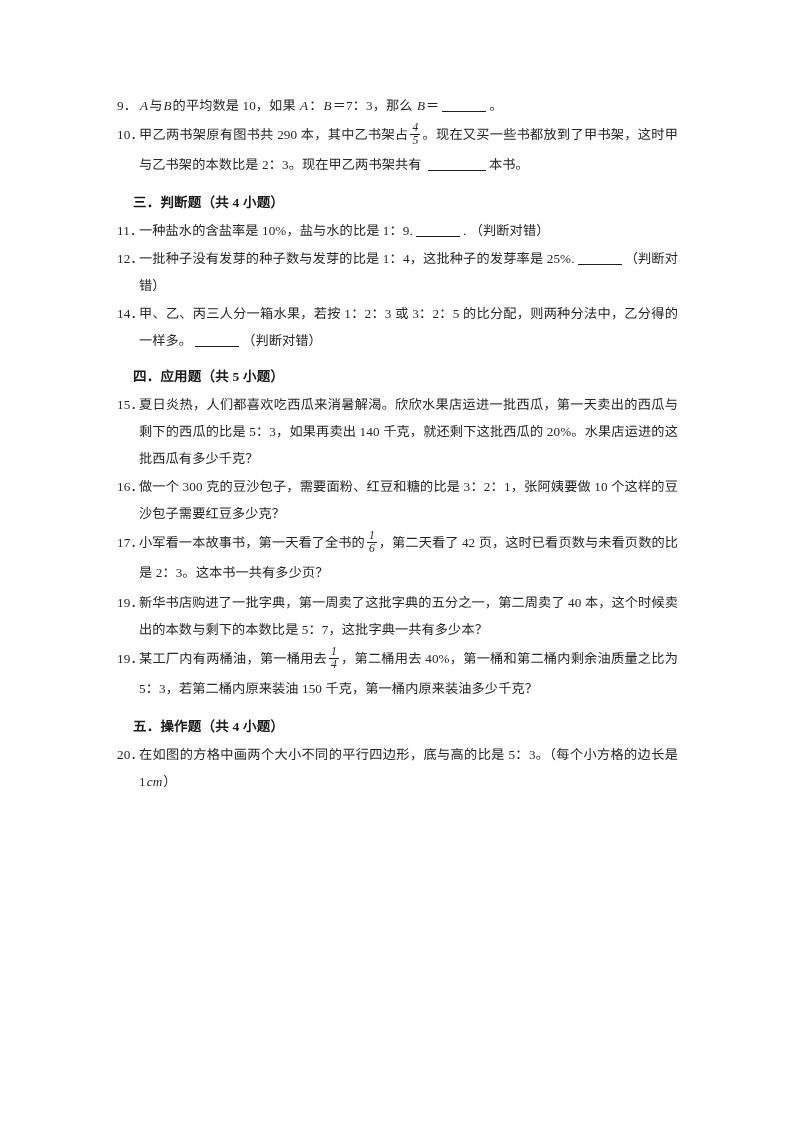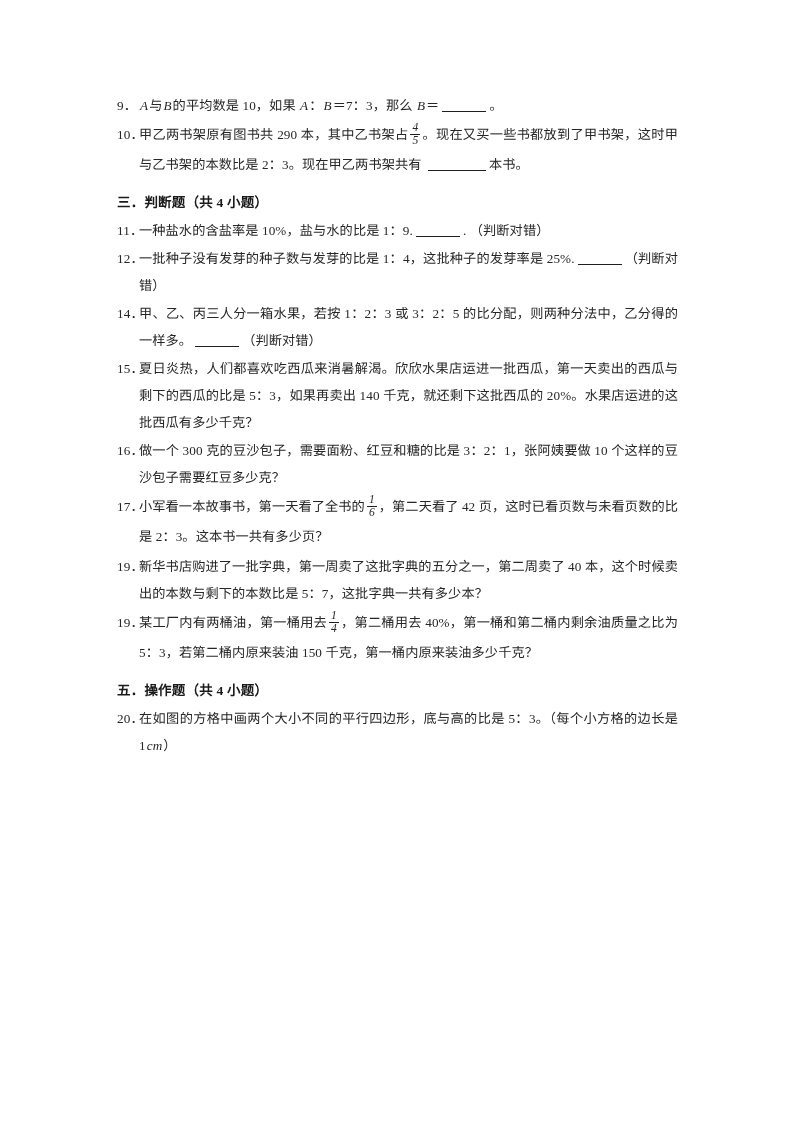--- a/index.html
+++ b/index.html
@@ -26,21 +26,21 @@
     box-sizing: border-box;
     padding: 92px 115px 0 117px;
   }
 
   
   .section-heading {
     font-weight: bold;
     font-size: 13.5px;
     line-height: 20px;
     letter-spacing: 0.2px;
-    margin: 13px 0 4px 0;
+    margin: 13px 0 4px 16px;
     color: #1a1a1a;
   }
 
   
   .q {
     position: relative;
     font-size: 13.2px;
     line-height: 27px;
     text-align: justify;
     text-justify: inter-ideograph;
@@ -119,20 +119,21 @@
         <span class="q-body"><span>一种盐水的含盐率是 10%，盐与水的比是 1：9.</span><span class="blank blank-m"></span><span>. （判断对错）</span></span>
       </div>
       <div class="q">
         <span class="num">12．</span>
         <span class="q-body"><span>一批种子没有发芽的种子数与发芽的比是 1：4，这批种子的发芽率是 25%.</span><span class="blank blank-m"></span><span>（判断对错）</span></span>
       </div>
       <div class="q">
         <span class="num">14．</span>
         <span class="q-body"><span>甲、乙、丙三人分一箱水果，若按 1：2：3 或 3：2：5 的比分配，则两种分法中，乙分得的一样多。</span><span class="blank blank-m"></span><span>（判断对错）</span></span>
       </div>
+      <div class="section-heading">四．应用题（共 5 小题）</div>
       <div class="q">
         <span class="num">15．</span>
         <span class="q-body"><span>夏日炎热，人们都喜欢吃西瓜来消暑解渴。欣欣水果店运进一批西瓜，第一天卖出的西瓜与剩下的西瓜的比是 5：3，如果再卖出 140 千克，就还剩下这批西瓜的 20%。水果店运进的这批西瓜有多少千克？</span></span>
       </div>
       <div class="q">
         <span class="num">16．</span>
         <span class="q-body"><span>做一个 300 克的豆沙包子，需要面粉、红豆和糖的比是 3：2：1，张阿姨要做 10 个这样的豆沙包子需要红豆多少克？</span></span>
       </div>
       <div class="q q-tall">
         <span class="num">17．</span>

